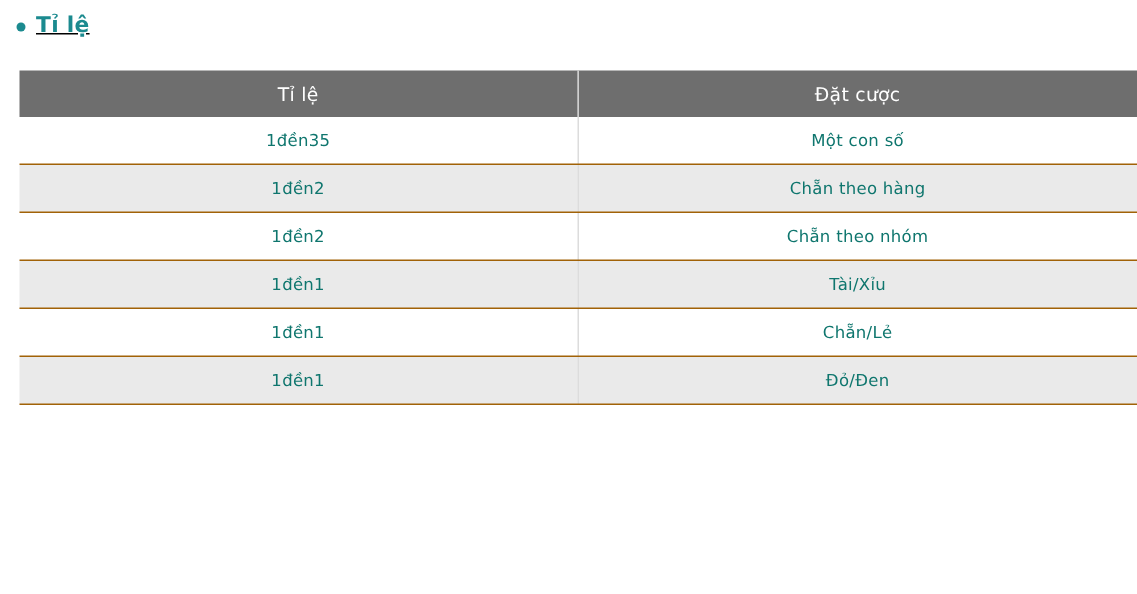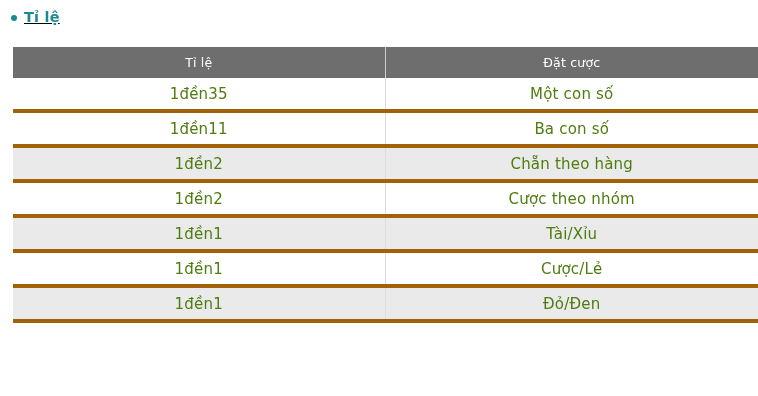--- a/index.html
+++ b/index.html
@@ -72,28 +72,28 @@
     text-align: center;
     height: 31px;
     padding: 0;
     border-right: 1px solid #cfcfcf;
     vertical-align: middle;
     letter-spacing: 0.2px;
   }
   thead th:last-child { border-right: none; margin-top: 28px; }
 
   tbody td {
-    font-size: 15px;
-    color: #4d7c0f;
+    font-size: 11px;
+    color: #0f766e;
     text-align: center;
     height: 31px;
     padding: 0;
     vertical-align: middle;
     border-right: 1px solid #dcdcdc;
-    border-bottom: 4px solid #a16207;
+    border-bottom: 1px solid #a16207;
     letter-spacing: 0.2px;
   }
   tbody td:last-child { border-right: none; }
   tbody tr.row-odd  td { background: #ffffff; }
   tbody tr.row-even td { background: #eaeaea; }
 
   tbody tr:first-child td { border-top: none; }
 </style>
 </head>
 <body>
@@ -115,39 +115,35 @@
         <tr>
           <th>Tỉ lệ</th>
           <th>Đặt cược</th>
         </tr>
       </thead>
       <tbody>
         <tr class="row-odd">
           <td>1đền35</td>
           <td>Một con số</td>
         </tr>
-        <tr class="row-odd">
-          <td>1đền11</td>
-          <td>Ba con số</td>
-        </tr>
         <tr class="row-even">
           <td>1đền2</td>
           <td>Chẵn theo hàng</td>
         </tr>
         <tr class="row-odd">
           <td>1đền2</td>
-          <td>Cược theo nhóm</td>
+          <td>Chẵn theo nhóm</td>
         </tr>
         <tr class="row-even">
           <td>1đền1</td>
           <td>Tài/Xỉu</td>
         </tr>
         <tr class="row-odd">
           <td>1đền1</td>
-          <td>Cược/Lẻ</td>
+          <td>Chẵn/Lẻ</td>
         </tr>
         <tr class="row-even">
           <td>1đền1</td>
           <td>Đỏ/Đen</td>
         </tr>
       </tbody>
     </table>
   </div>
 
 </div>

